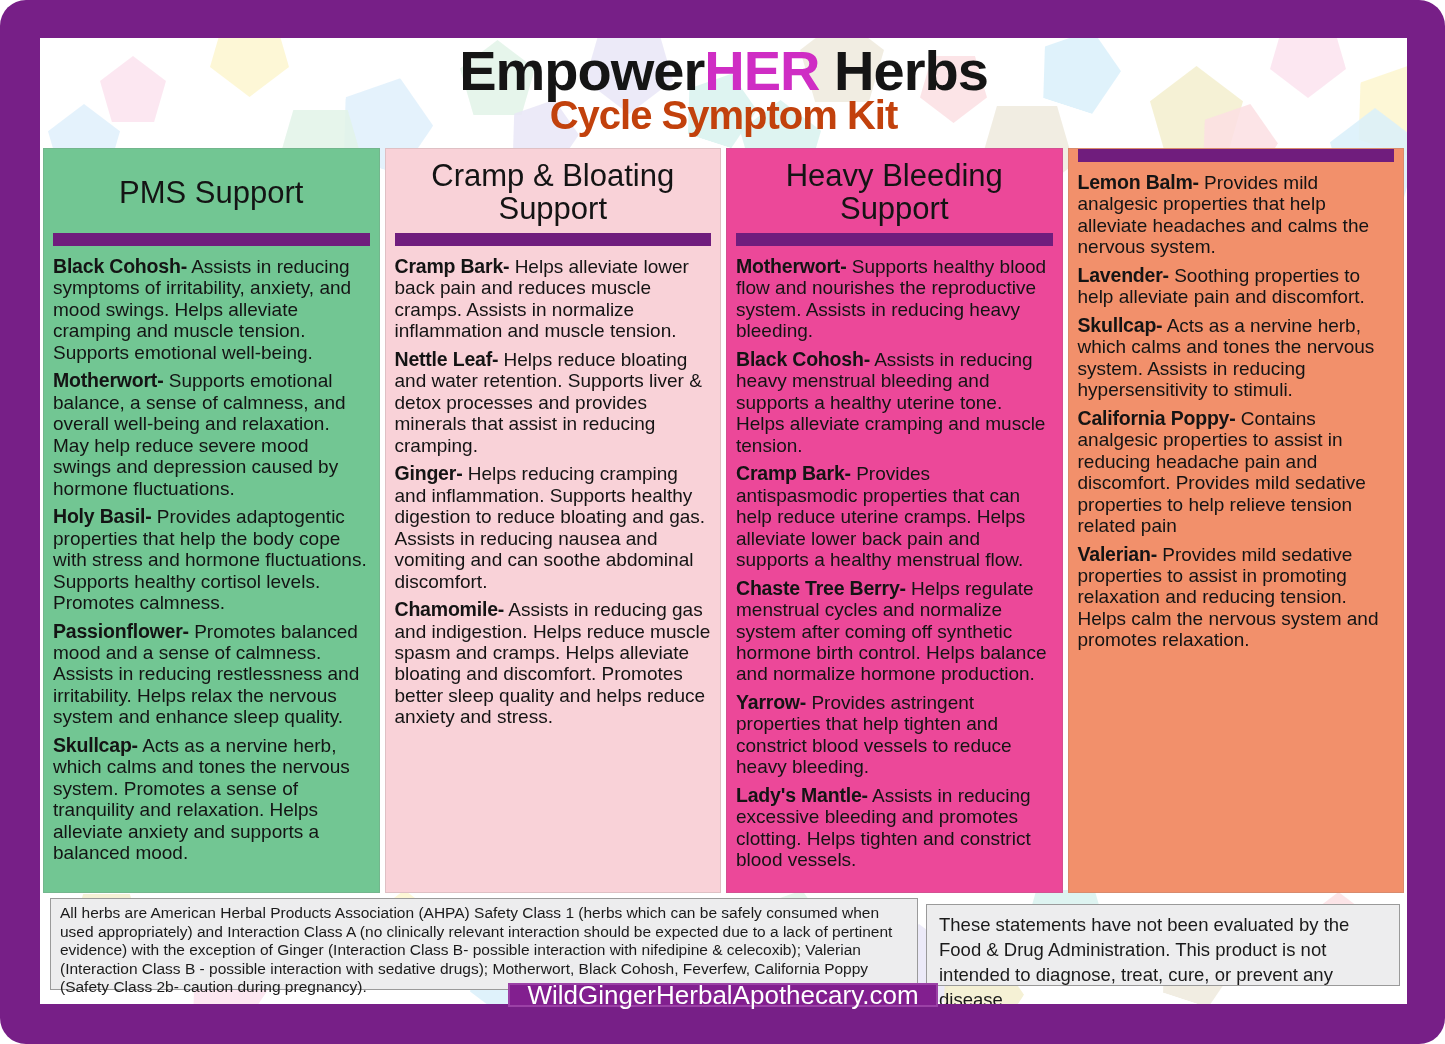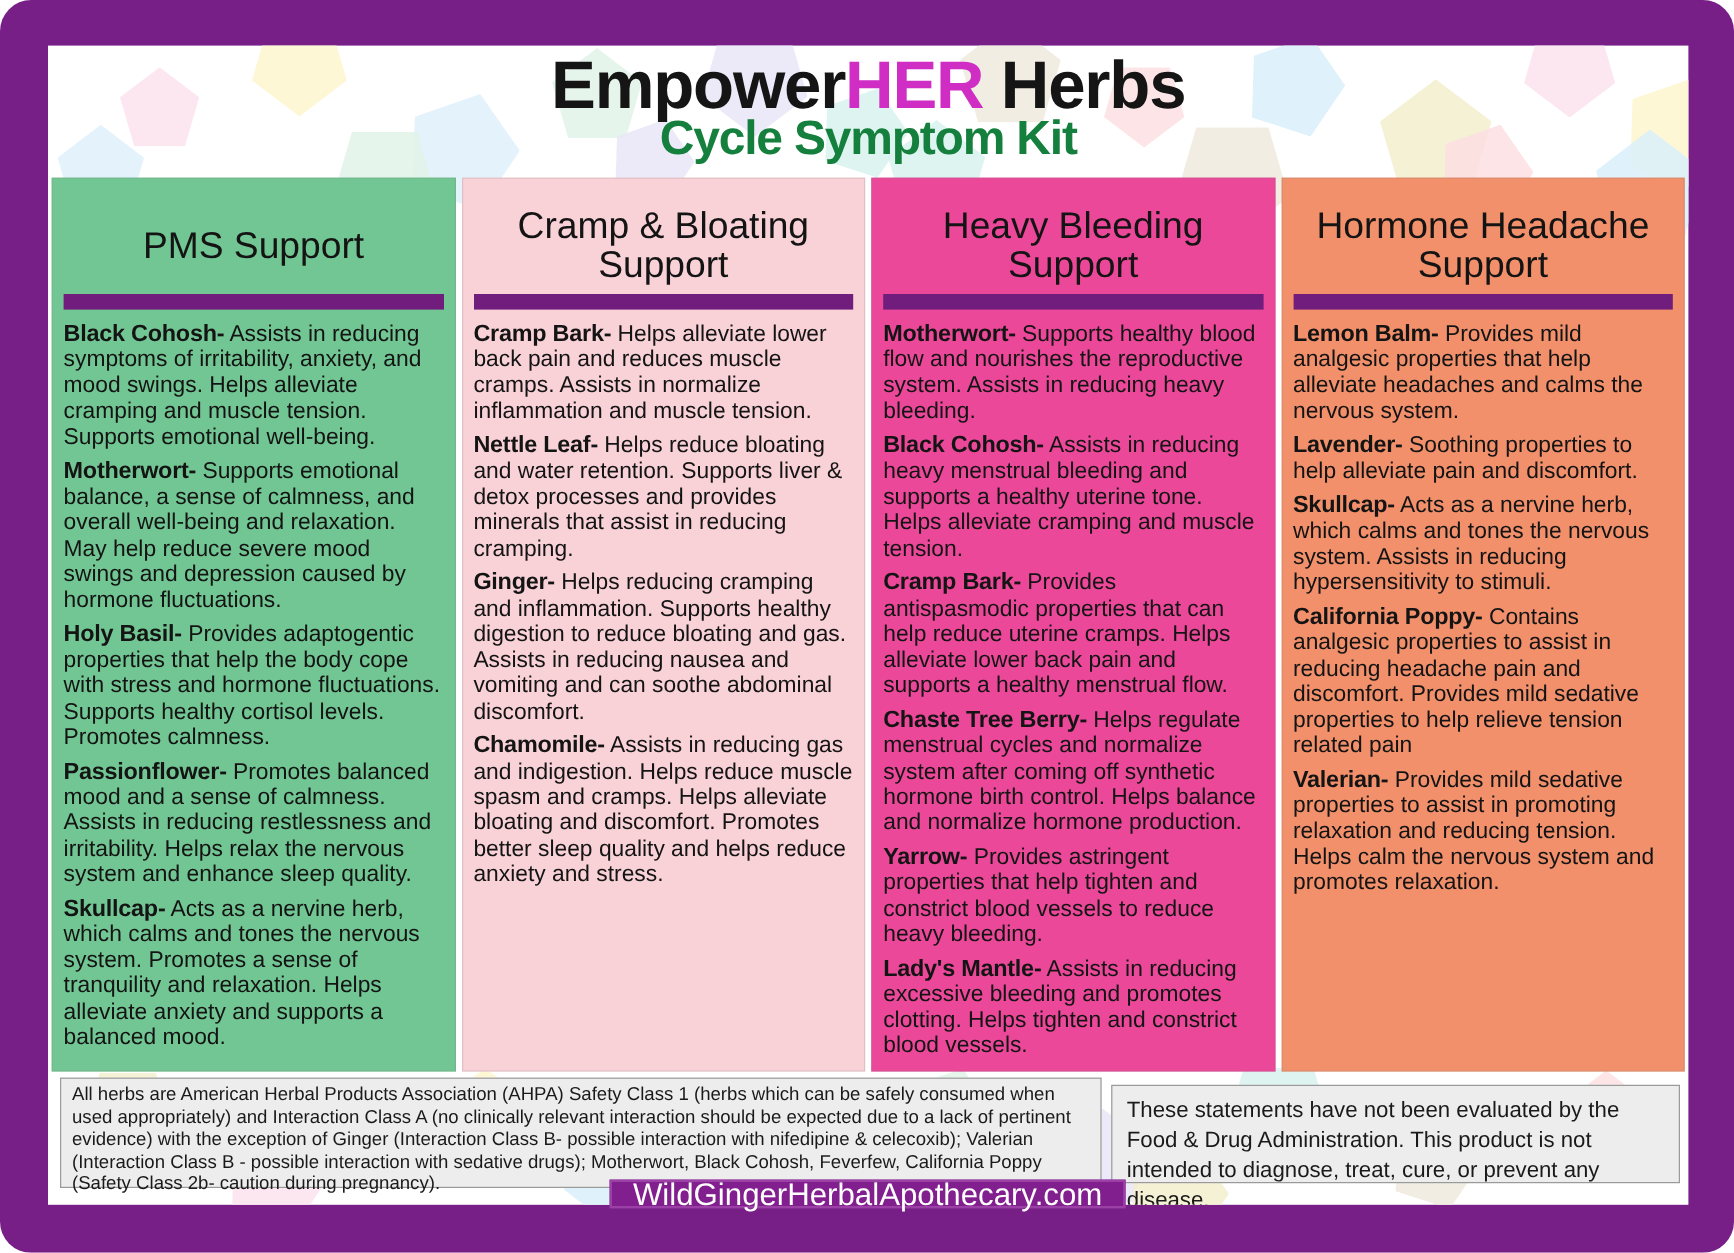--- a/index.html
+++ b/index.html
@@ -10,26 +10,26 @@
   .frame { position:absolute; inset:0; background:#771f87; border-radius:26px; }
   .panel {
     position:absolute; left:40px; top:38px; width:1367px; height:966px;
     background:#ffffff; overflow:hidden;
   }
   .pattern { position:absolute; inset:0; z-index:0; }
   .pent { position:absolute; opacity:.85; }
   .header { position:absolute; left:0; right:0; top:4px; text-align:center; z-index:2; line-height:1.02; }
   .title { font-size:56px; font-weight:700; letter-spacing:-1px; color:#151515; }
   .title .her { color:#cf2dc4; }
-  .subtitle { font-size:40px; font-weight:700; letter-spacing:-1px; color:#15803d; margin-top:-4px; }
+  .subtitle { font-size:40px; font-weight:700; letter-spacing:-1px; color:#c2410c; margin-top:-4px; }
   .columns {
     position:absolute; left:3px; top:110px; width:1361px; height:745px;
     display:flex; gap:5px; z-index:2;
   }
-  .col { flex:1 1 0; box-sizing:border-box; padding:12px 9px; border:1px solid #7a7a7a33; }
+  .col { flex:1 1 0; box-sizing:border-box; padding:0 9px; border:1px solid #7a7a7a33; }
   .col-header {
     height:80px; display:flex; align-items:center; justify-content:center;
     text-align:center; font-size:31px; color:#141414; line-height:1.06; padding-top:4px;
   }
   .divider { height:13px; background:#701d7d; margin-bottom:9px; }
   .entries p { margin:0 0 6px 0; font-size:19px; line-height:1.13; color:#141414; }
   .entries strong { font-size:19.5px; letter-spacing:-0.2px; }
   .footer-box {
     position:absolute; z-index:3; background:#ededee; border:1px solid #9a9a9a;
     box-sizing:border-box; color:#1a1a1a;
@@ -121,21 +121,20 @@
         <div class="entries">
           <p><strong>Motherwort-</strong> <span>Supports healthy blood flow and nourishes the reproductive system. Assists in reducing heavy bleeding.</span></p>
           <p><strong>Black Cohosh-</strong> <span>Assists in reducing heavy menstrual bleeding and supports a healthy uterine tone. Helps alleviate cramping and muscle tension.</span></p>
           <p><strong>Cramp Bark-</strong> <span>Provides antispasmodic properties that can help reduce uterine cramps. Helps alleviate lower back pain and supports a healthy menstrual flow.</span></p>
           <p><strong>Chaste Tree Berry-</strong> <span>Helps regulate menstrual cycles and normalize system after coming off synthetic hormone birth control. Helps balance and normalize hormone production.</span></p>
           <p><strong>Yarrow-</strong> <span>Provides astringent properties that help tighten and constrict blood vessels to reduce heavy bleeding.</span></p>
           <p><strong>Lady's Mantle-</strong> <span>Assists in reducing excessive bleeding and promotes clotting. Helps tighten and constrict blood vessels.</span></p>
         </div>
       </div>
       <div class="col" style="background: rgb(242, 144, 107);">
-        <div class="col-header">Hormone Headache Support</div>
         <div class="divider" style="background: rgb(112, 29, 125);"></div>
         <div class="entries">
           <p><strong>Lemon Balm-</strong> <span>Provides mild analgesic properties that help alleviate headaches and calms the nervous system.</span></p>
           <p><strong>Lavender-</strong> <span>Soothing properties to help alleviate pain and discomfort.</span></p>
           <p><strong>Skullcap-</strong> <span>Acts as a nervine herb, which calms and tones the nervous system. Assists in reducing hypersensitivity to stimuli.</span></p>
           <p><strong>California Poppy-</strong> <span>Contains analgesic properties to assist in reducing headache pain and discomfort. Provides mild sedative properties to help relieve tension related pain</span></p>
           <p><strong>Valerian-</strong> <span>Provides mild sedative properties to assist in promoting relaxation and reducing tension. Helps calm the nervous system and promotes relaxation.</span></p>
         </div>
       </div>
     </div>

